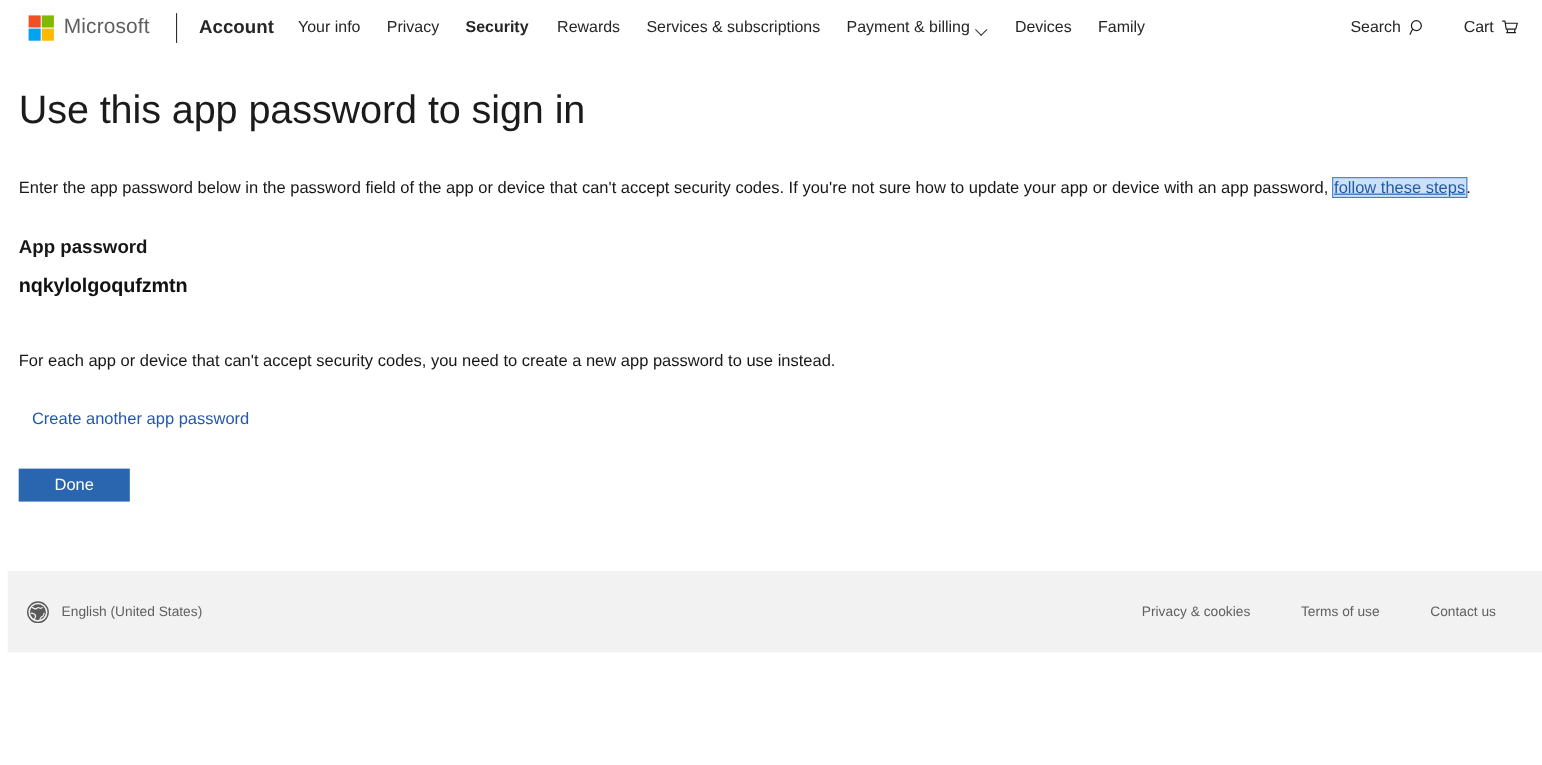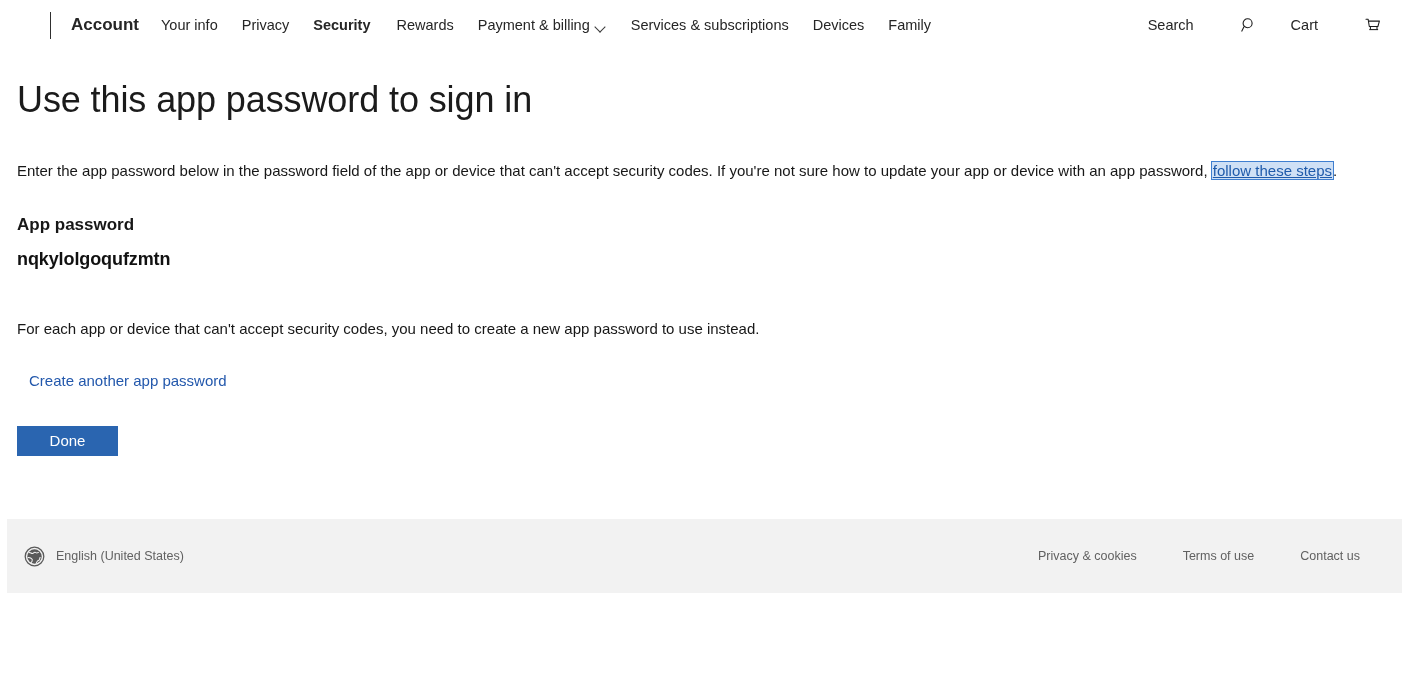--- a/index.html
+++ b/index.html
@@ -111,21 +111,20 @@
   }
   .hr-item {
     display: inline-flex;
     align-items: center;
     font-size: 14.5px;
     color: #262626;
     margin-left: 34px;
     text-decoration: none;
     cursor: pointer;
     white-space: nowrap;
-    gap: 40px;
   }
   .hr-item .ico {
     margin-left: 7px;
     display: inline-flex;
     align-items: center;
   }
 
   
   .main {
     padding: 0 0 0 17px;
@@ -240,44 +239,53 @@
     margin-left: 46px;
     white-space: nowrap;
     cursor: pointer;
   }
 </style>
 </head>
 <body>
 
 <div class="header">
 
+  <a class="brand" href="#">
+    <span class="ms-logo">
+      <i style="background:#f25022"></i>
+      <i style="background:#7fba00"></i>
+      <i style="background:#00a4ef"></i>
+      <i style="background:#ffb900"></i>
+    </span>
+    <span class="brand-name">Microsoft</span>
+  </a>
 
   <span class="divider-bar"></span>
 
   <div class="nav">
     <a class="nav-item account" href="#">Account</a>
 
     <a class="nav-item" href="#">
       <span>Your info</span>
     </a>
     <a class="nav-item" href="#">
       <span>Privacy</span>
     </a>
     <a class="nav-item strong" href="#">
       <span>Security</span>
     </a>
     <a class="nav-item" href="#">
       <span>Rewards</span>
     </a>
     <a class="nav-item" href="#">
+      <span>Services &amp; subscriptions</span>
+    </a>
+    <a class="nav-item" href="#">
       <span>Payment &amp; billing</span>
       <span class="chevron"></span>
-    </a>
-    <a class="nav-item" href="#">
-      <span>Services &amp; subscriptions</span>
     </a>
     <a class="nav-item" href="#">
       <span>Devices</span>
     </a>
     <a class="nav-item" href="#">
       <span>Family</span>
     </a>
   </div>
 
   <div class="header-right">

